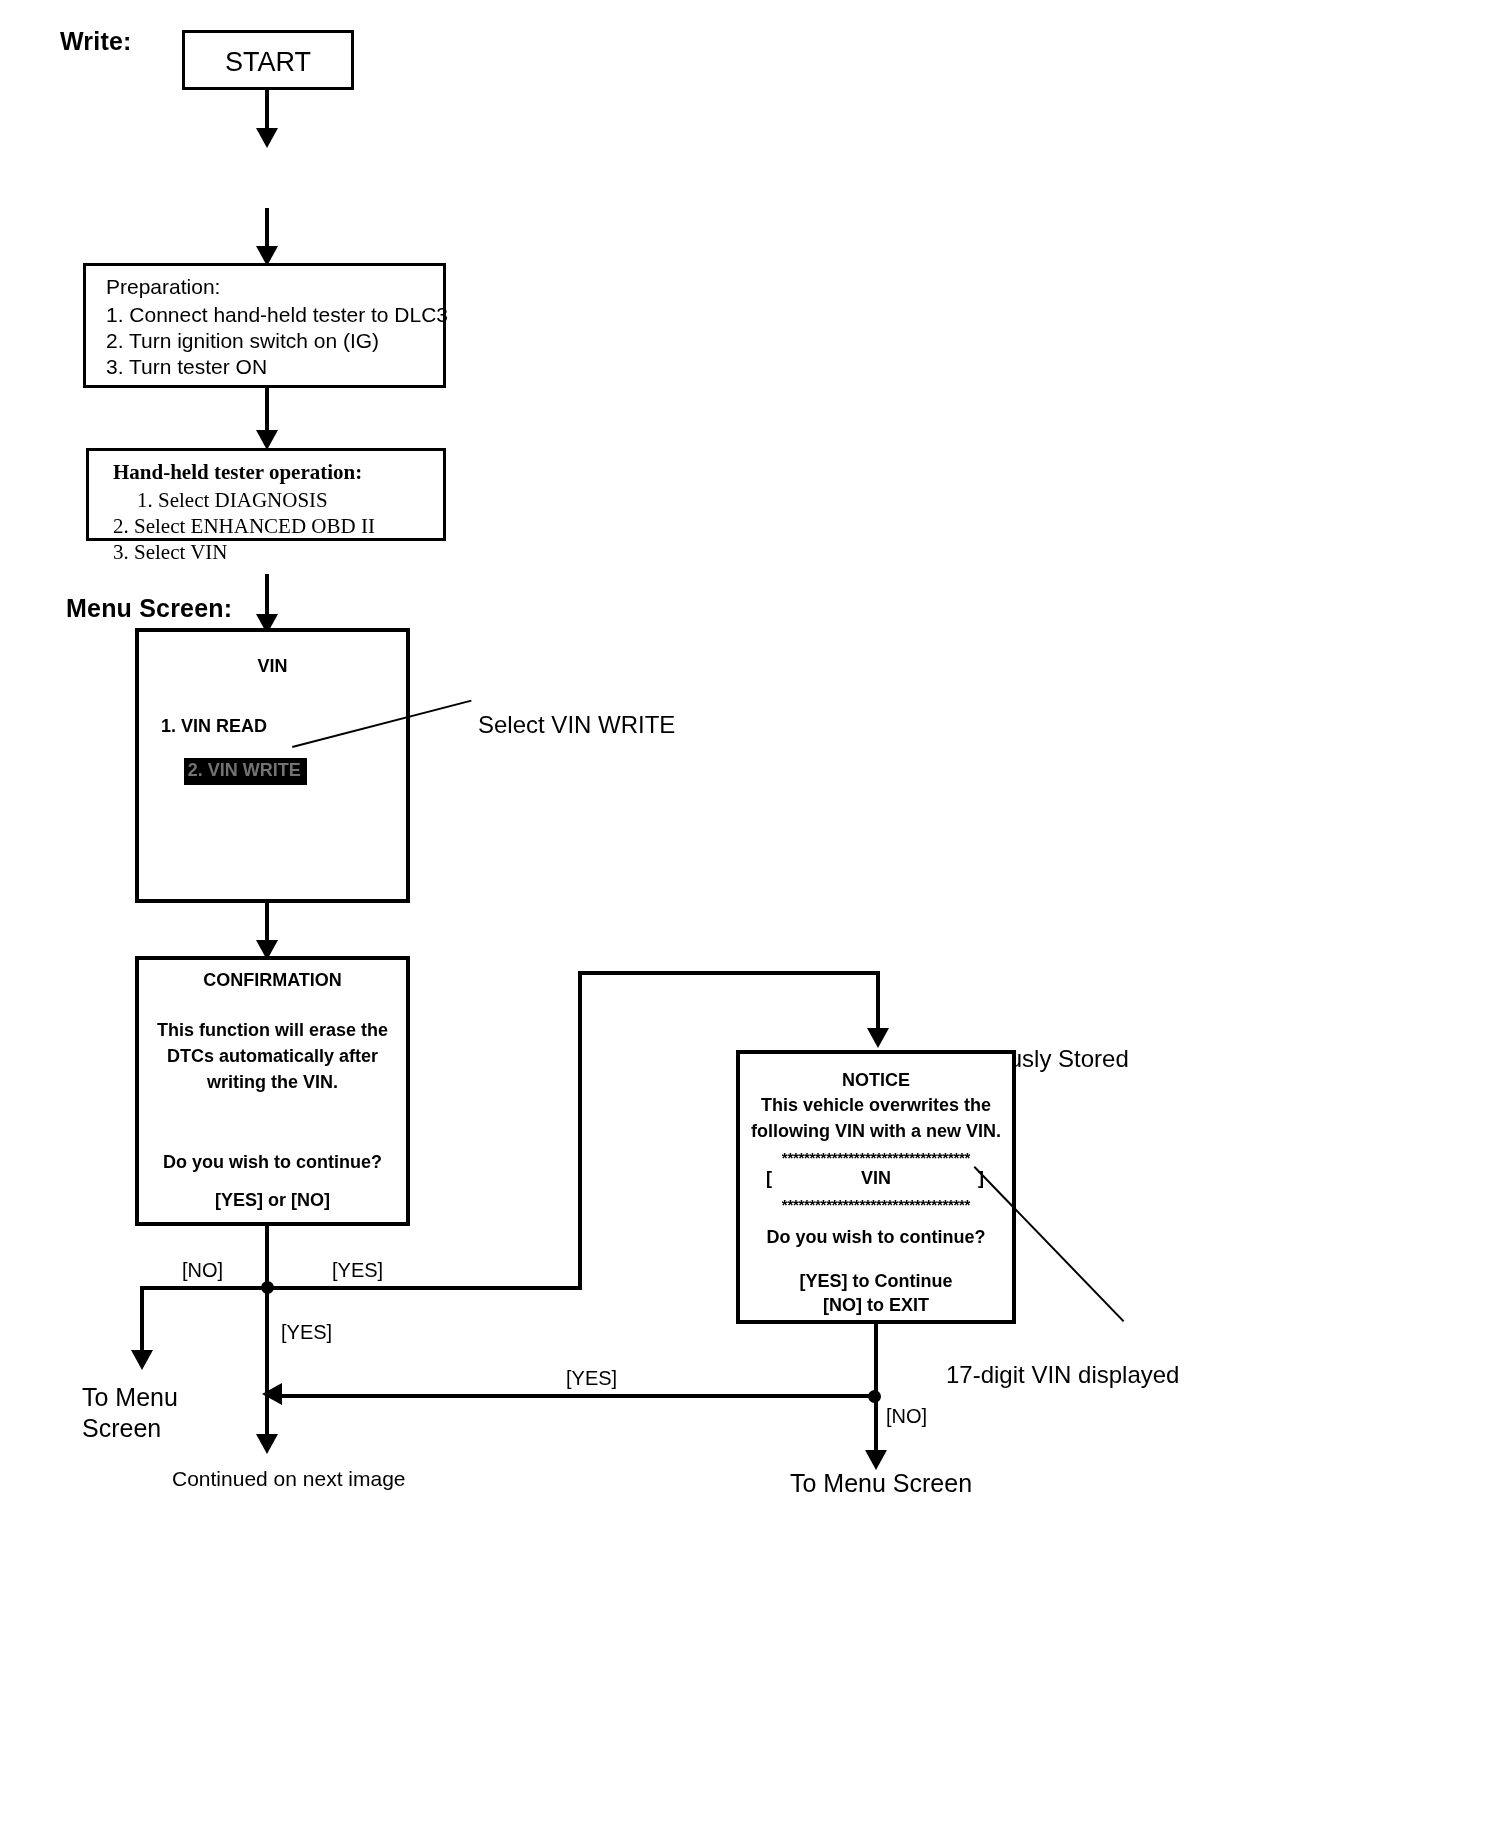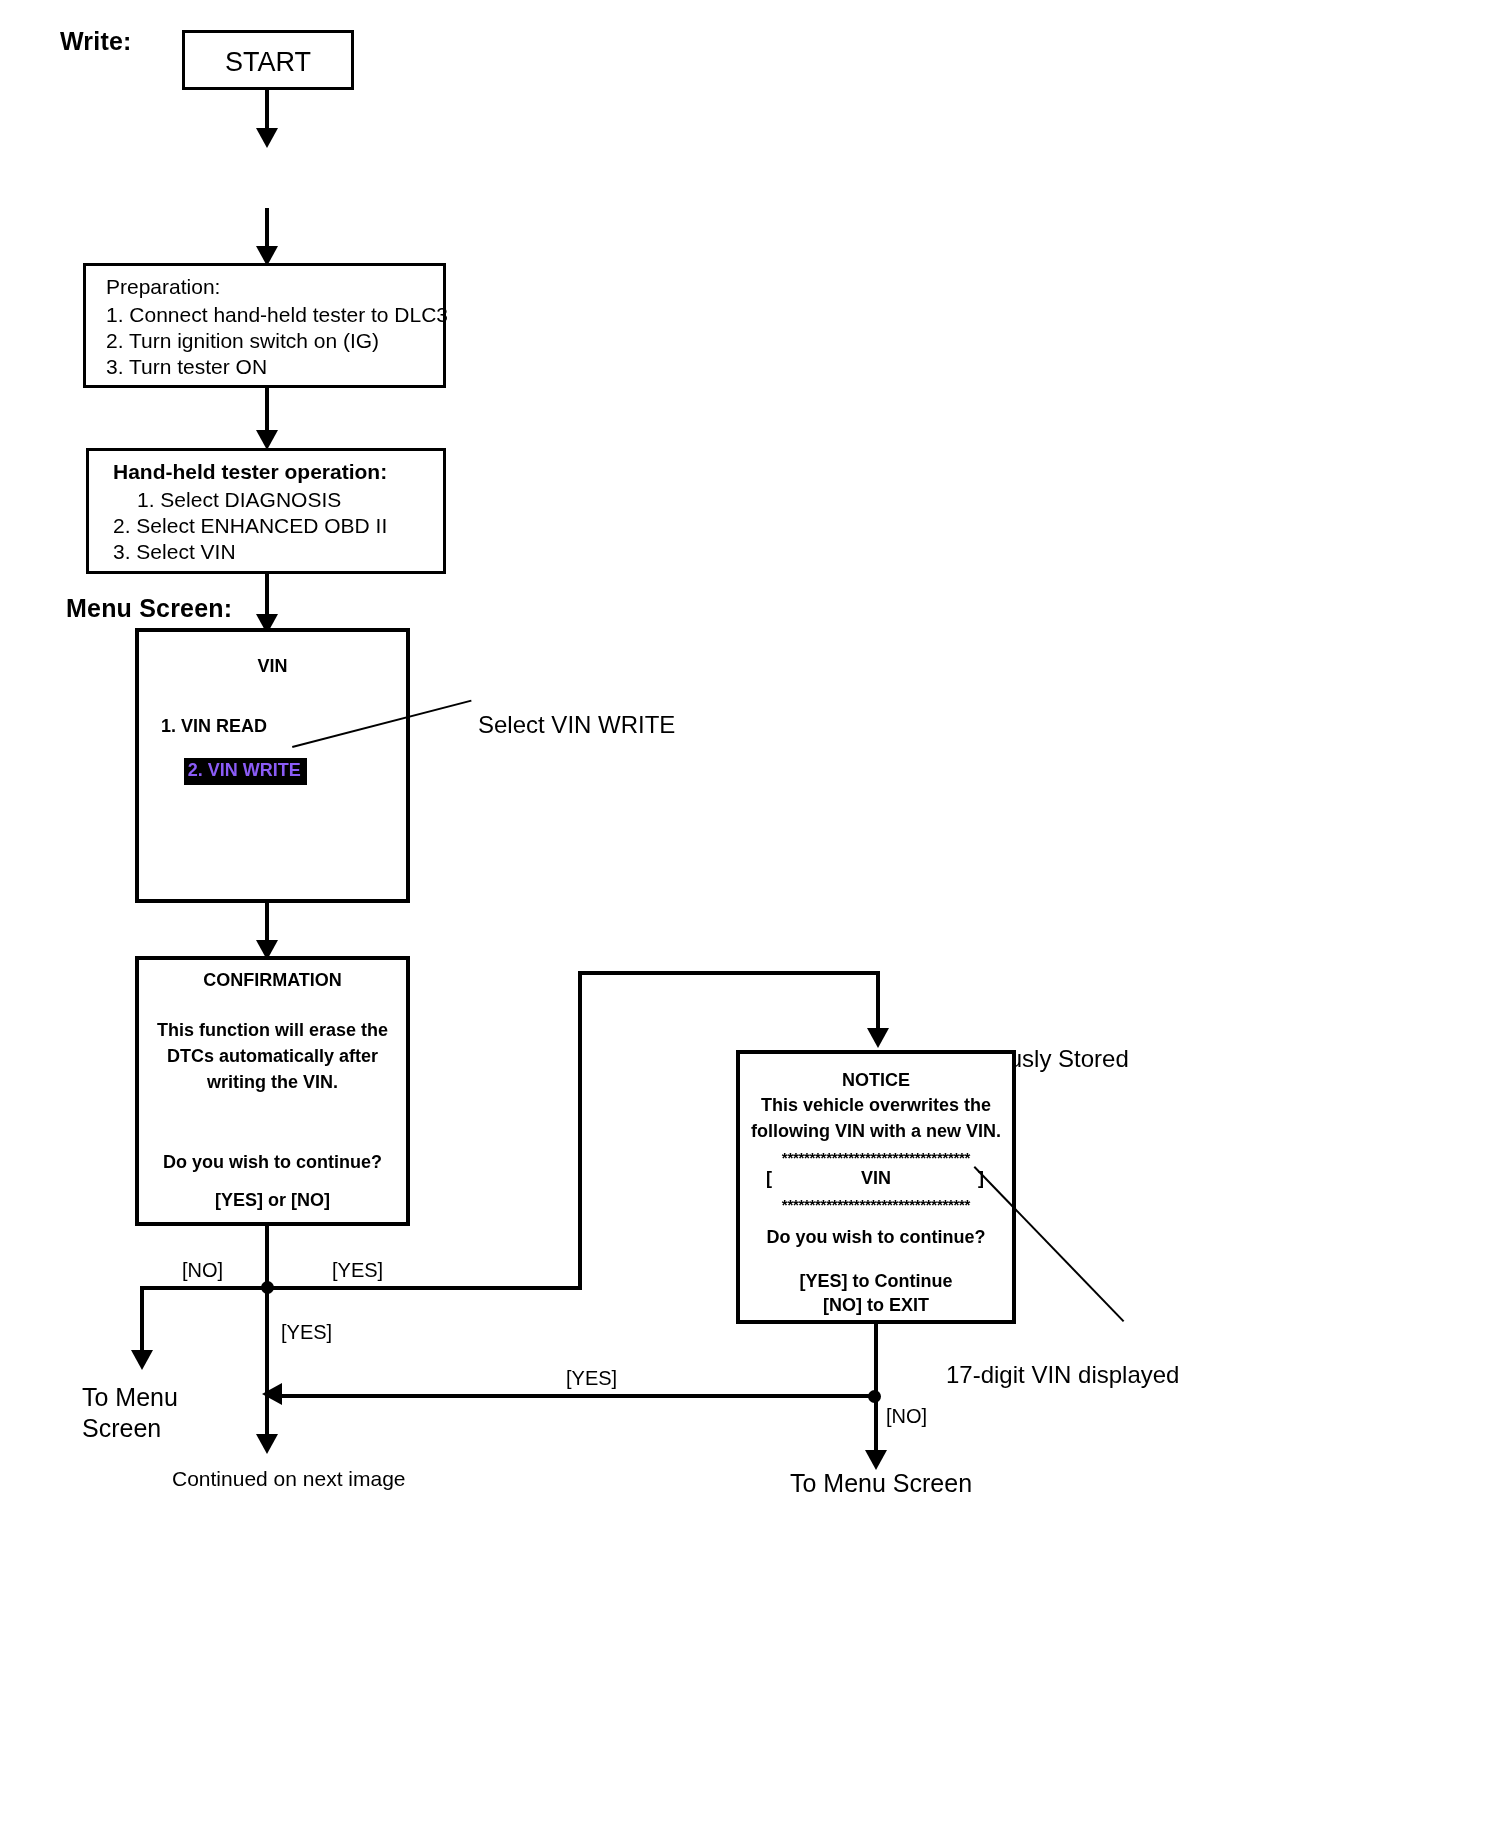--- a/index.html
+++ b/index.html
@@ -19,21 +19,21 @@
   .plain{font-size:21px;}
   .boxtxt{font-size:21px;}
   .scr-title{font-weight:bold;font-size:18px;text-align:center;}
   .scr-body{font-weight:bold;font-size:18px;}
   .mono-star{font-weight:bold;font-size:15px;letter-spacing:-0.3px;}
   .note{font-size:24px;margin-top:22px;}
   .edge-label{font-size:20px;}
   .big-label{font-size:25px;line-height:1.25;}
 
   
-  .invert{background:#000;color:#8b5cf6;padding:1px 6px 2px 4px;display:inline-block;}
+  .invert{background:#000;color:#737373;padding:1px 6px 2px 4px;display:inline-block;}
 
   
   .vline{position:absolute;width:4px;background:#000;}
   .hline{position:absolute;height:4px;background:#000;}
   .arrow-dn{position:absolute;width:0;height:0;
             border-left:11px solid transparent;border-right:11px solid transparent;
             border-top:20px solid #000;}
   .arrow-lf{position:absolute;width:0;height:0;
             border-top:11px solid transparent;border-bottom:11px solid transparent;
             border-right:20px solid #000;}
@@ -61,21 +61,21 @@
   <div class="box" style="left:83px;top:263px;width:363px;height:125px;">
     <div class="t boxtxt" style="left:20px;top:8px;">Preparation:</div>
     <div class="t boxtxt" style="left:20px;top:36px;">1. Connect hand-held tester to DLC3</div>
     <div class="t boxtxt" style="left:20px;top:62px;">2. Turn ignition switch on (IG)</div>
     <div class="t boxtxt" style="left:20px;top:88px;">3. Turn tester ON</div>
   </div>
 
   <div class="vline" style="left:265px;top:388px;height:48px;"></div>
   <div class="arrow-dn" style="left:256px;top:430px;"></div>
 
-  <div class="box" style="left:86px;top:448px;width:360px;height:126px;">
+  <div class="box" style="left:86px;top:448px;width:360px;height:93px;font-family:Liberation Serif, serif;">
     <div class="t boxtxt b" style="left:24px;top:8px;">Hand-held tester operation:</div>
     <div class="t boxtxt" style="left:24px;top:36px;margin-left:24px;">1. Select DIAGNOSIS</div>
     <div class="t boxtxt" style="left:24px;top:62px;">2. Select ENHANCED OBD II</div>
     <div class="t boxtxt" style="left:24px;top:88px;">3. Select VIN</div>
   </div>
 
   <div class="t sec-label" style="left:66px;top:592px;">Menu Screen:</div>
 
   <div class="vline" style="left:265px;top:574px;height:48px;"></div>
   <div class="arrow-dn" style="left:256px;top:614px;"></div>

